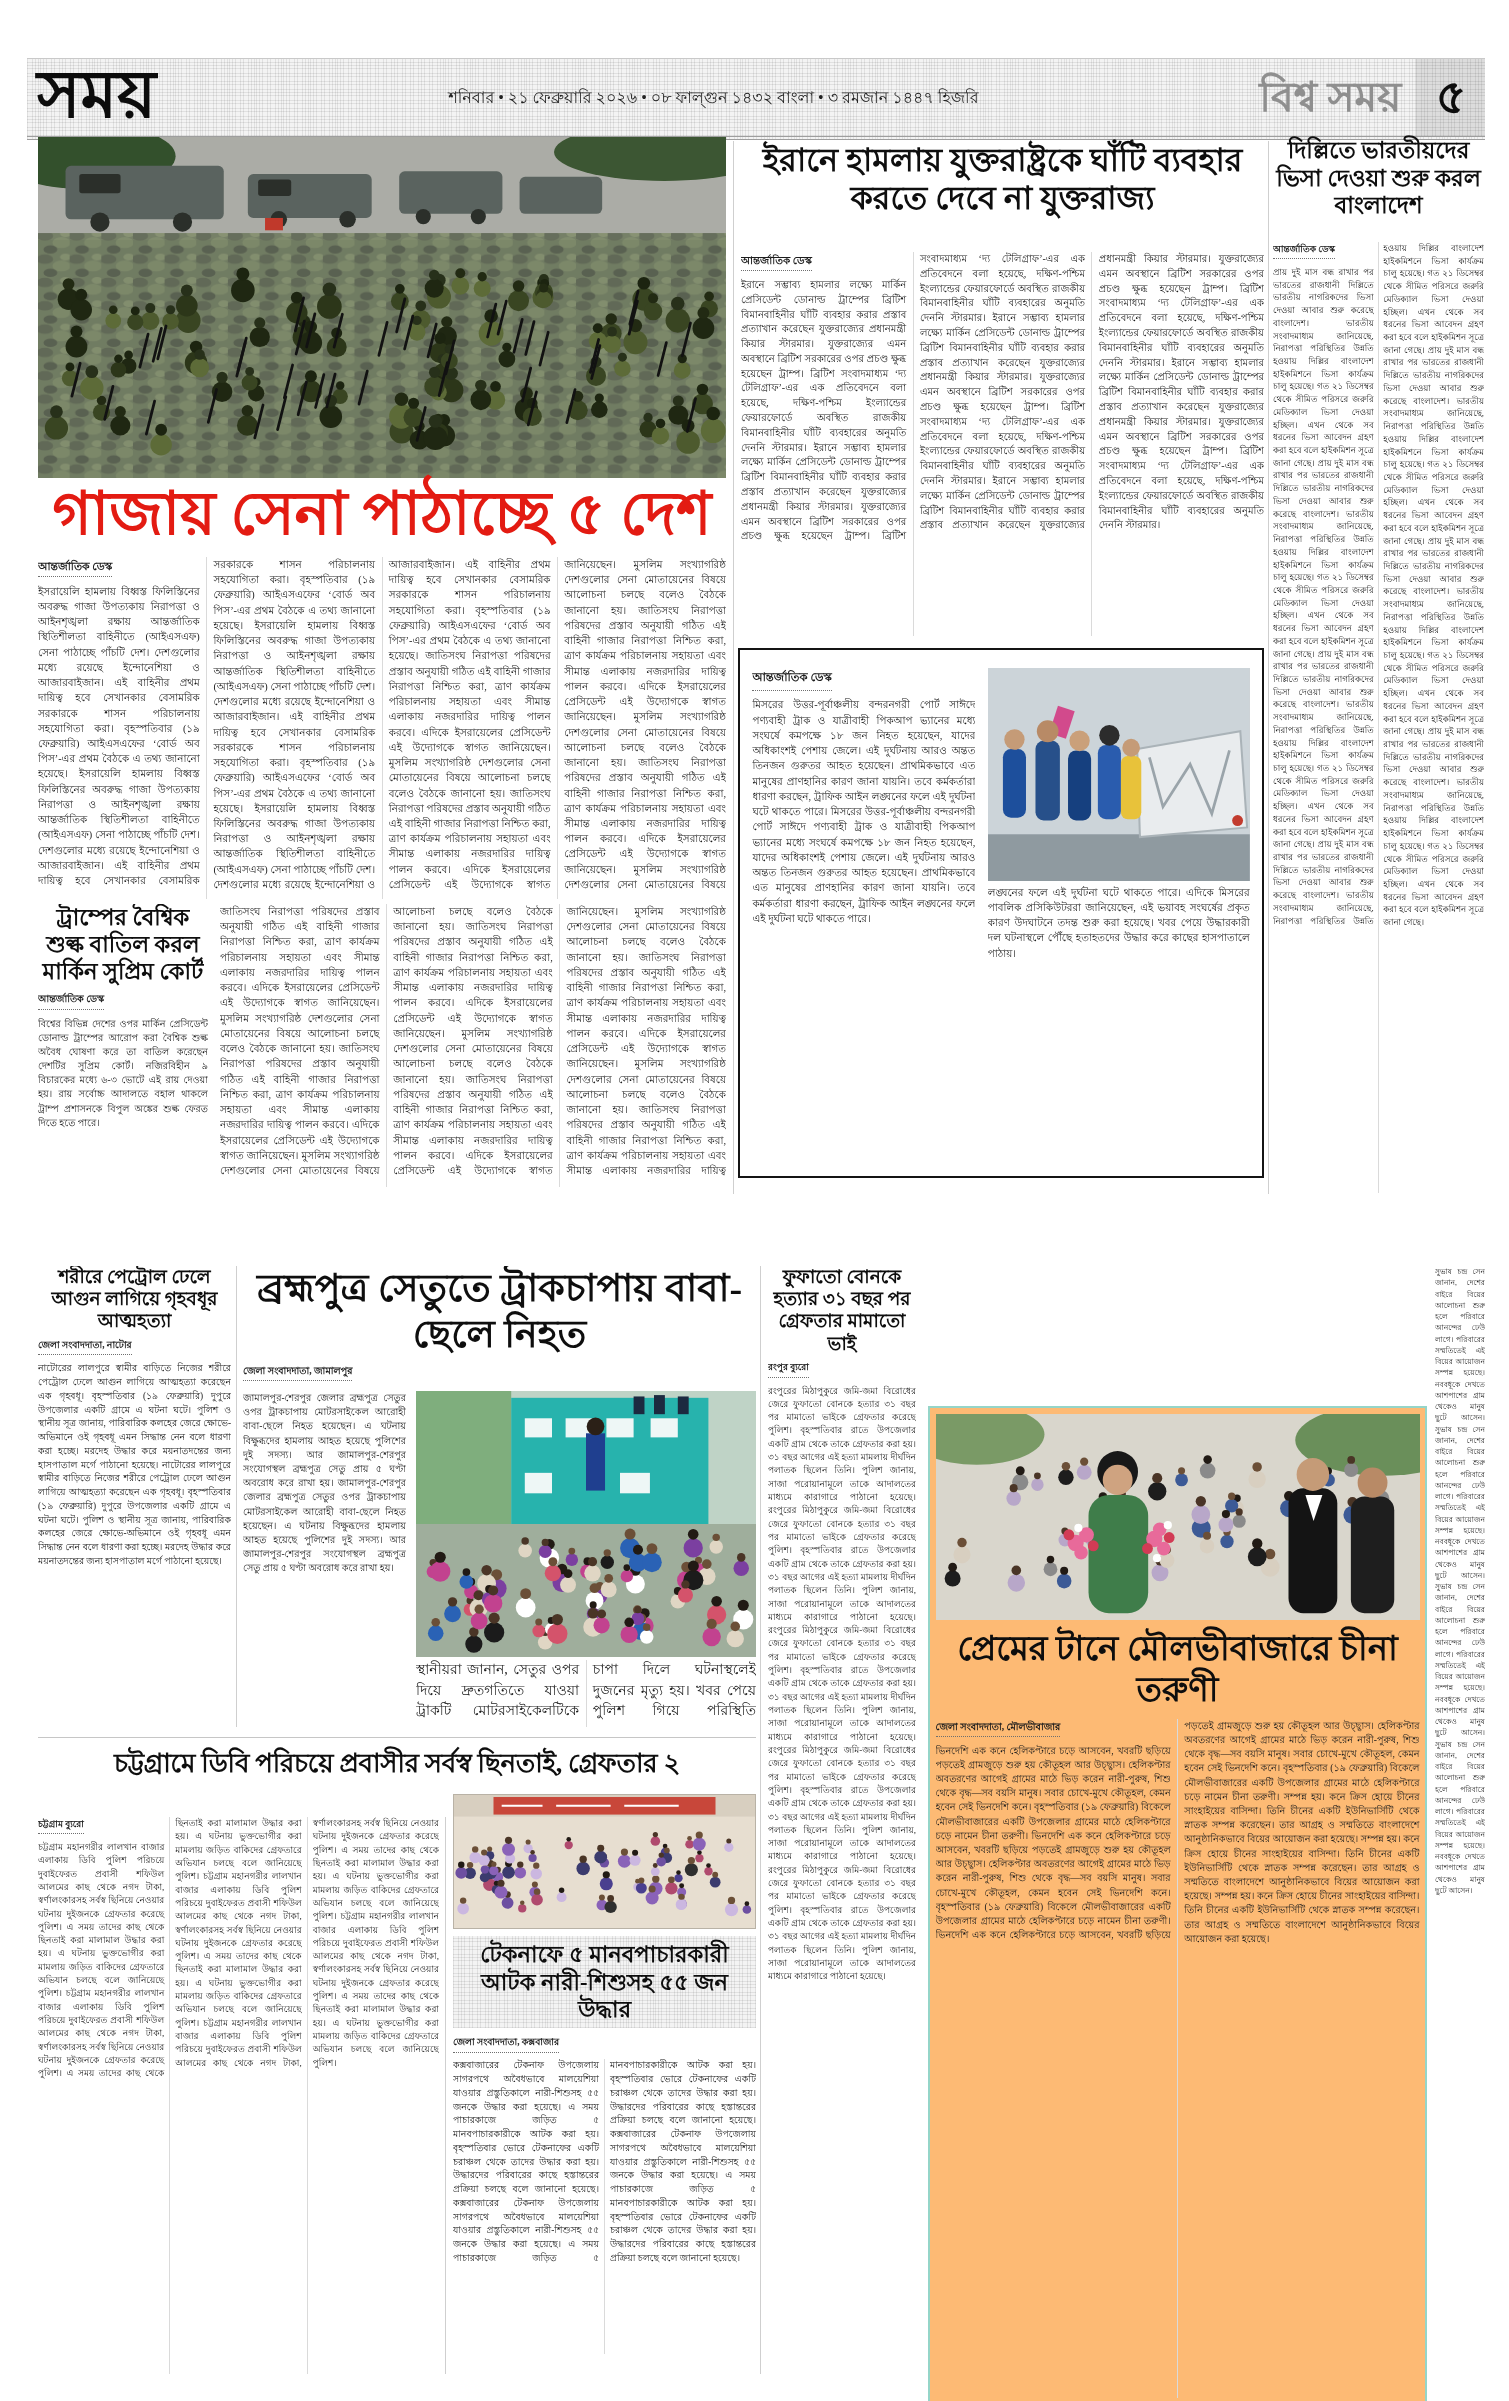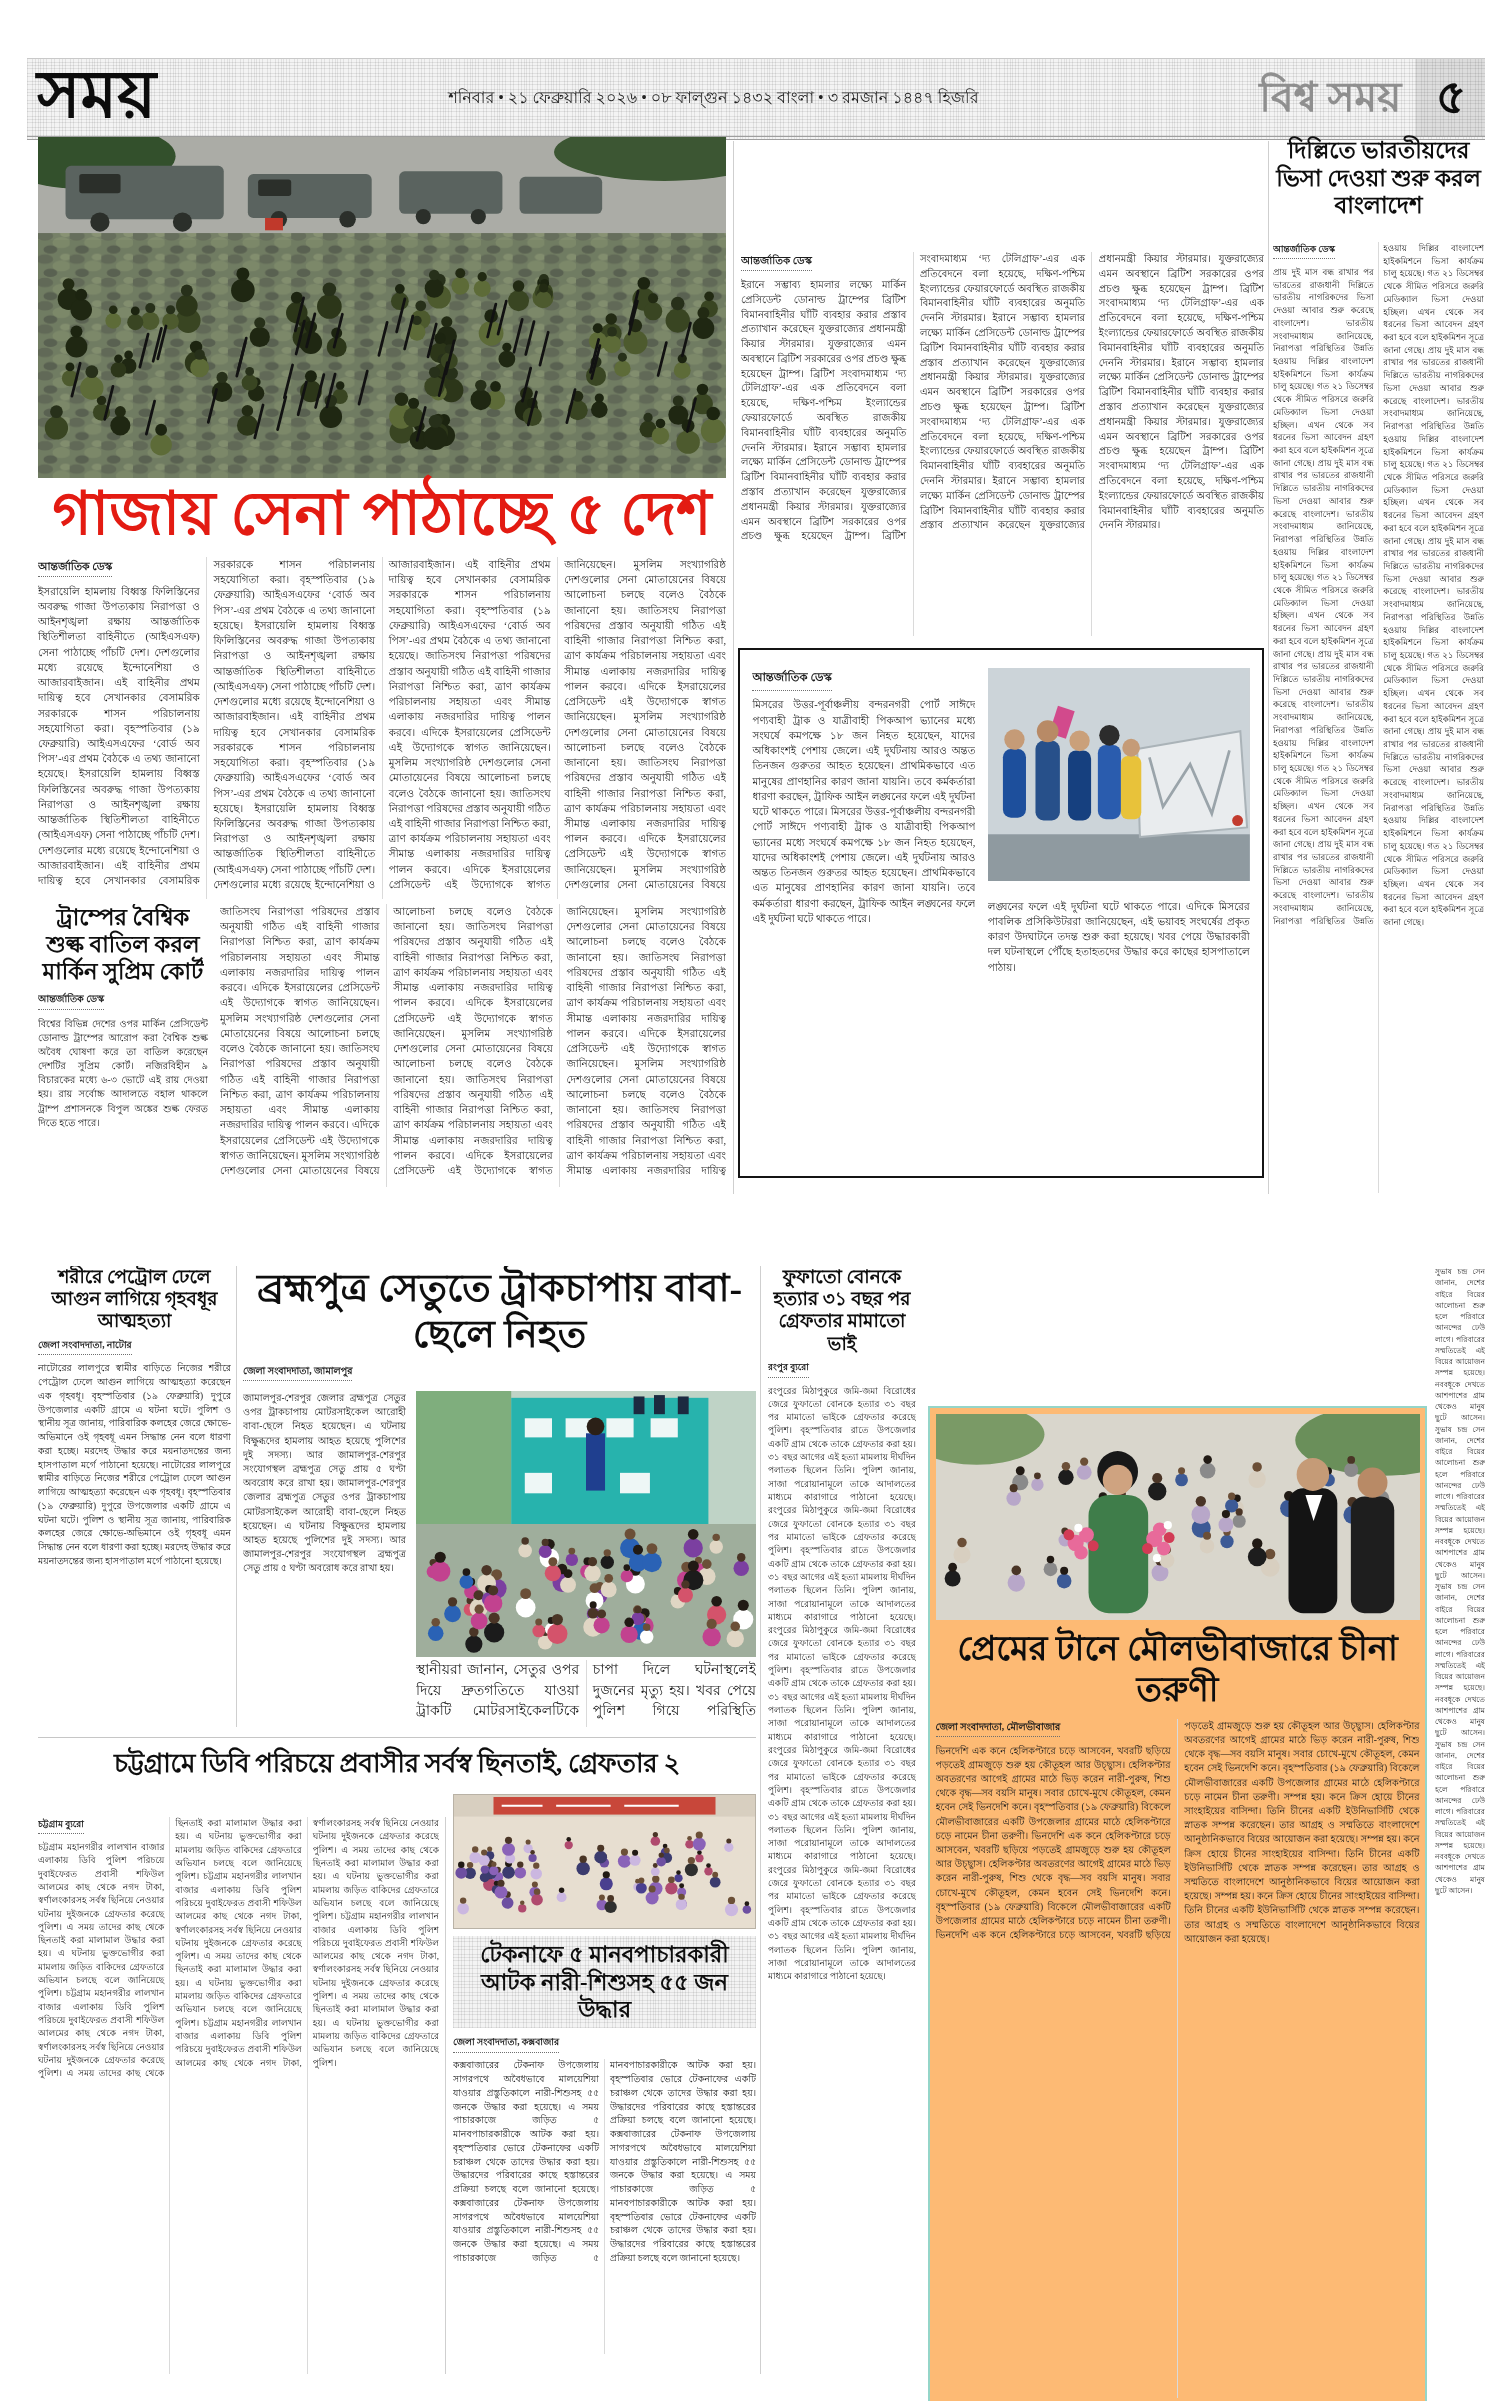--- a/index.html
+++ b/index.html
@@ -301,20 +301,21 @@
     <div style="margin-top:5.5px;"><span class="byline" style="font-size:9.6px;">আন্তর্জাতিক ডেস্ক</span></div>
     <div class="bodytxt" style="font-size:9.6px;height:151px;">বিশ্বের বিভিন্ন দেশের ওপর মার্কিন প্রেসিডেন্ট ডোনাল্ড ট্রাম্পের আরোপ করা বৈশ্বিক শুল্ক অবৈধ ঘোষণা করে তা বাতিল করেছেন দেশটির সুপ্রিম কোর্ট। নজিরবিহীন ৯ বিচারকের মধ্যে ৬-৩ ভোটে এই রায় দেওয়া হয়। রায় সর্বোচ্চ আদালতে বহাল থাকলে ট্রাম্প প্রশাসনকে বিপুল অঙ্কের শুল্ক ফেরত দিতে হতে পারে।</div>
   </div>
 
   <div class="abs cols" style="left:220px;top:904px;width:506px;height:283px;column-count:3;font-size:10.3px;">
     <span>জাতিসংঘ নিরাপত্তা পরিষদের প্রস্তাব অনুযায়ী গঠিত এই বাহিনী গাজার নিরাপত্তা নিশ্চিত করা, ত্রাণ কার্যক্রম পরিচালনায় সহায়তা এবং সীমান্ত এলাকায় নজরদারির দায়িত্ব পালন করবে। এদিকে ইসরায়েলের প্রেসিডেন্ট এই উদ্যোগকে স্বাগত জানিয়েছেন। মুসলিম সংখ্যাগরিষ্ঠ দেশগুলোর সেনা মোতায়েনের বিষয়ে আলোচনা চলছে বলেও বৈঠকে জানানো হয়। জাতিসংঘ নিরাপত্তা পরিষদের প্রস্তাব অনুযায়ী গঠিত এই বাহিনী গাজার নিরাপত্তা নিশ্চিত করা, ত্রাণ কার্যক্রম পরিচালনায় সহায়তা এবং সীমান্ত এলাকায় নজরদারির দায়িত্ব পালন করবে। এদিকে ইসরায়েলের প্রেসিডেন্ট এই উদ্যোগকে স্বাগত জানিয়েছেন। মুসলিম সংখ্যাগরিষ্ঠ দেশগুলোর সেনা মোতায়েনের বিষয়ে আলোচনা চলছে বলেও বৈঠকে জানানো হয়। জাতিসংঘ নিরাপত্তা পরিষদের প্রস্তাব অনুযায়ী গঠিত এই বাহিনী গাজার নিরাপত্তা নিশ্চিত করা, ত্রাণ কার্যক্রম পরিচালনায় সহায়তা এবং সীমান্ত এলাকায় নজরদারির দায়িত্ব পালন করবে। এদিকে ইসরায়েলের প্রেসিডেন্ট এই উদ্যোগকে স্বাগত জানিয়েছেন। মুসলিম সংখ্যাগরিষ্ঠ দেশগুলোর সেনা মোতায়েনের বিষয়ে আলোচনা চলছে বলেও বৈঠকে জানানো হয়। জাতিসংঘ নিরাপত্তা পরিষদের প্রস্তাব অনুযায়ী গঠিত এই বাহিনী গাজার নিরাপত্তা নিশ্চিত করা, ত্রাণ কার্যক্রম পরিচালনায় সহায়তা এবং সীমান্ত এলাকায় নজরদারির দায়িত্ব পালন করবে। এদিকে ইসরায়েলের প্রেসিডেন্ট এই উদ্যোগকে স্বাগত জানিয়েছেন। মুসলিম সংখ্যাগরিষ্ঠ দেশগুলোর সেনা মোতায়েনের বিষয়ে আলোচনা চলছে বলেও বৈঠকে জানানো হয়। জাতিসংঘ নিরাপত্তা পরিষদের প্রস্তাব অনুযায়ী গঠিত এই বাহিনী গাজার নিরাপত্তা নিশ্চিত করা, ত্রাণ কার্যক্রম পরিচালনায় সহায়তা এবং সীমান্ত এলাকায় নজরদারির দায়িত্ব পালন করবে। এদিকে ইসরায়েলের প্রেসিডেন্ট এই উদ্যোগকে স্বাগত জানিয়েছেন। মুসলিম সংখ্যাগরিষ্ঠ দেশগুলোর সেনা মোতায়েনের বিষয়ে আলোচনা চলছে বলেও বৈঠকে জানানো হয়। জাতিসংঘ নিরাপত্তা পরিষদের প্রস্তাব অনুযায়ী গঠিত এই বাহিনী গাজার নিরাপত্তা নিশ্চিত করা, ত্রাণ কার্যক্রম পরিচালনায় সহায়তা এবং সীমান্ত এলাকায় নজরদারির দায়িত্ব পালন করবে। এদিকে ইসরায়েলের প্রেসিডেন্ট এই উদ্যোগকে স্বাগত জানিয়েছেন। মুসলিম সংখ্যাগরিষ্ঠ দেশগুলোর সেনা মোতায়েনের বিষয়ে আলোচনা চলছে বলেও বৈঠকে জানানো হয়।</span>
   </div>
 
   <div class="abs vrule" style="left:733px;top:141px;height:1053px;"></div>
 
+  <div class="abs headline" style="left:741px;top:141px;width:523px;font-size:32px;">ইরানে হামলায় যুক্তরাষ্ট্রকে ঘাঁটি ব্যবহার করতে দেবে না যুক্তরাজ্য</div>
   <div class="abs cols" style="left:741px;top:252px;width:523px;height:384px;column-count:3;font-size:10px;">
     <div><span class="byline" style="font-size:10.3px;">আন্তর্জাতিক ডেস্ক</span></div>
     <span>ইরানে সম্ভাব্য হামলার লক্ষ্যে মার্কিন প্রেসিডেন্ট ডোনাল্ড ট্রাম্পের ব্রিটিশ বিমানবাহিনীর ঘাঁটি ব্যবহার করার প্রস্তাব প্রত্যাখান করেছেন যুক্তরাজ্যের প্রধানমন্ত্রী কিয়ার স্টারমার। যুক্তরাজ্যের এমন অবস্থানে ব্রিটিশ সরকারের ওপর প্রচণ্ড ক্ষুব্ধ হয়েছেন ট্রাম্প। ব্রিটিশ সংবাদমাধ্যম ‘দ্য টেলিগ্রাফ’-এর এক প্রতিবেদনে বলা হয়েছে, দক্ষিণ-পশ্চিম ইংল্যান্ডের ফেয়ারফোর্ডে অবস্থিত রাজকীয় বিমানবাহিনীর ঘাঁটি ব্যবহারের অনুমতি দেননি স্টারমার। ইরানে সম্ভাব্য হামলার লক্ষ্যে মার্কিন প্রেসিডেন্ট ডোনাল্ড ট্রাম্পের ব্রিটিশ বিমানবাহিনীর ঘাঁটি ব্যবহার করার প্রস্তাব প্রত্যাখান করেছেন যুক্তরাজ্যের প্রধানমন্ত্রী কিয়ার স্টারমার। যুক্তরাজ্যের এমন অবস্থানে ব্রিটিশ সরকারের ওপর প্রচণ্ড ক্ষুব্ধ হয়েছেন ট্রাম্প। ব্রিটিশ সংবাদমাধ্যম ‘দ্য টেলিগ্রাফ’-এর এক প্রতিবেদনে বলা হয়েছে, দক্ষিণ-পশ্চিম ইংল্যান্ডের ফেয়ারফোর্ডে অবস্থিত রাজকীয় বিমানবাহিনীর ঘাঁটি ব্যবহারের অনুমতি দেননি স্টারমার। ইরানে সম্ভাব্য হামলার লক্ষ্যে মার্কিন প্রেসিডেন্ট ডোনাল্ড ট্রাম্পের ব্রিটিশ বিমানবাহিনীর ঘাঁটি ব্যবহার করার প্রস্তাব প্রত্যাখান করেছেন যুক্তরাজ্যের প্রধানমন্ত্রী কিয়ার স্টারমার। যুক্তরাজ্যের এমন অবস্থানে ব্রিটিশ সরকারের ওপর প্রচণ্ড ক্ষুব্ধ হয়েছেন ট্রাম্প। ব্রিটিশ সংবাদমাধ্যম ‘দ্য টেলিগ্রাফ’-এর এক প্রতিবেদনে বলা হয়েছে, দক্ষিণ-পশ্চিম ইংল্যান্ডের ফেয়ারফোর্ডে অবস্থিত রাজকীয় বিমানবাহিনীর ঘাঁটি ব্যবহারের অনুমতি দেননি স্টারমার। ইরানে সম্ভাব্য হামলার লক্ষ্যে মার্কিন প্রেসিডেন্ট ডোনাল্ড ট্রাম্পের ব্রিটিশ বিমানবাহিনীর ঘাঁটি ব্যবহার করার প্রস্তাব প্রত্যাখান করেছেন যুক্তরাজ্যের প্রধানমন্ত্রী কিয়ার স্টারমার। যুক্তরাজ্যের এমন অবস্থানে ব্রিটিশ সরকারের ওপর প্রচণ্ড ক্ষুব্ধ হয়েছেন ট্রাম্প। ব্রিটিশ সংবাদমাধ্যম ‘দ্য টেলিগ্রাফ’-এর এক প্রতিবেদনে বলা হয়েছে, দক্ষিণ-পশ্চিম ইংল্যান্ডের ফেয়ারফোর্ডে অবস্থিত রাজকীয় বিমানবাহিনীর ঘাঁটি ব্যবহারের অনুমতি দেননি স্টারমার। ইরানে সম্ভাব্য হামলার লক্ষ্যে মার্কিন প্রেসিডেন্ট ডোনাল্ড ট্রাম্পের ব্রিটিশ বিমানবাহিনীর ঘাঁটি ব্যবহার করার প্রস্তাব প্রত্যাখান করেছেন যুক্তরাজ্যের প্রধানমন্ত্রী কিয়ার স্টারমার। যুক্তরাজ্যের এমন অবস্থানে ব্রিটিশ সরকারের ওপর প্রচণ্ড ক্ষুব্ধ হয়েছেন ট্রাম্প। ব্রিটিশ সংবাদমাধ্যম ‘দ্য টেলিগ্রাফ’-এর এক প্রতিবেদনে বলা হয়েছে, দক্ষিণ-পশ্চিম ইংল্যান্ডের ফেয়ারফোর্ডে অবস্থিত রাজকীয় বিমানবাহিনীর ঘাঁটি ব্যবহারের অনুমতি দেননি স্টারমার।</span>
   </div>
 
   <div class="abs vrule" style="left:1268px;top:141px;height:1053px;"></div>
 
   <div class="abs headline" style="left:1273px;top:137px;width:211px;font-size:23px;">দিল্লিতে ভারতীয়দের ভিসা দেওয়া শুরু করল বাংলাদেশ</div>
   <div class="abs cols" style="left:1273px;top:242px;width:211px;height:951px;column-count:2;column-gap:9.6px;font-size:8.6px;">
     <div><span class="byline" style="font-size:9px;">আন্তর্জাতিক ডেস্ক</span></div>
@@ -343,21 +344,21 @@
                 <circle cx="88" cy="92" r="16" fill="#b88a66"></circle>
               <rect x="118" y="120" width="34" height="102" rx="12" fill="#16407f"></rect>
                 <circle cx="135" cy="106" r="15" fill="#caa07a"></circle>
               <rect x="162" y="112" width="34" height="108" rx="12" fill="#2a5cae"></rect>
                 <circle cx="179" cy="98" r="15" fill="#2c2c2c"></circle>
               <rect x="196" y="128" width="30" height="92" rx="10" fill="#e8c23a"></rect>
                 <circle cx="211" cy="116" r="13" fill="#c59b77"></circle>
             </g>
           </svg>
         </div>
-        <div class="bodytxt" style="font-size:10.3px;height:154px;margin-top:18px;">লঙ্ঘনের ফলে এই দুর্ঘটনা ঘটে থাকতে পারে। এদিকে মিসরের পাবলিক প্রসিকিউটররা জানিয়েছেন, এই ভয়াবহ সংঘর্ষের প্রকৃত কারণ উদঘাটনে তদন্ত শুরু করা হয়েছে। খবর পেয়ে উদ্ধারকারী দল ঘটনাস্থলে পৌঁছে হতাহতদের উদ্ধার করে কাছের হাসপাতালে পাঠায়।</div>
+        <div class="bodytxt" style="font-size:10.3px;height:154px;margin-top:4px;">লঙ্ঘনের ফলে এই দুর্ঘটনা ঘটে থাকতে পারে। এদিকে মিসরের পাবলিক প্রসিকিউটররা জানিয়েছেন, এই ভয়াবহ সংঘর্ষের প্রকৃত কারণ উদঘাটনে তদন্ত শুরু করা হয়েছে। খবর পেয়ে উদ্ধারকারী দল ঘটনাস্থলে পৌঁছে হতাহতদের উদ্ধার করে কাছের হাসপাতালে পাঠায়।</div>
       </div>
     </div>
   </div>
 
 
   <div class="abs" style="left:38px;top:1266px;width:193px;height:461px;overflow:hidden;">
     <div class="headline" style="font-size:18.5px;">শরীরে পেট্রোল ঢেলে আগুন লাগিয়ে গৃহবধূর আত্মহত্যা</div>
     <div style="margin-top:4.1px;"><span class="byline" style="font-size:9.3px;">জেলা সংবাদদাতা, নাটোর</span></div>
     <div class="bodytxt" style="font-size:9.3px;height:329px;">নাটোরের লালপুরে স্বামীর বাড়িতে নিজের শরীরে পেট্রোল ঢেলে আগুন লাগিয়ে আত্মহত্যা করেছেন এক গৃহবধূ। বৃহস্পতিবার (১৯ ফেব্রুয়ারি) দুপুরে উপজেলার একটি গ্রামে এ ঘটনা ঘটে। পুলিশ ও স্থানীয় সূত্র জানায়, পারিবারিক কলহের জেরে ক্ষোভে-অভিমানে ওই গৃহবধূ এমন সিদ্ধান্ত নেন বলে ধারণা করা হচ্ছে। মরদেহ উদ্ধার করে ময়নাতদন্তের জন্য হাসপাতাল মর্গে পাঠানো হয়েছে। নাটোরের লালপুরে স্বামীর বাড়িতে নিজের শরীরে পেট্রোল ঢেলে আগুন লাগিয়ে আত্মহত্যা করেছেন এক গৃহবধূ। বৃহস্পতিবার (১৯ ফেব্রুয়ারি) দুপুরে উপজেলার একটি গ্রামে এ ঘটনা ঘটে। পুলিশ ও স্থানীয় সূত্র জানায়, পারিবারিক কলহের জেরে ক্ষোভে-অভিমানে ওই গৃহবধূ এমন সিদ্ধান্ত নেন বলে ধারণা করা হচ্ছে। মরদেহ উদ্ধার করে ময়নাতদন্তের জন্য হাসপাতাল মর্গে পাঠানো হয়েছে।</div>
   </div>

